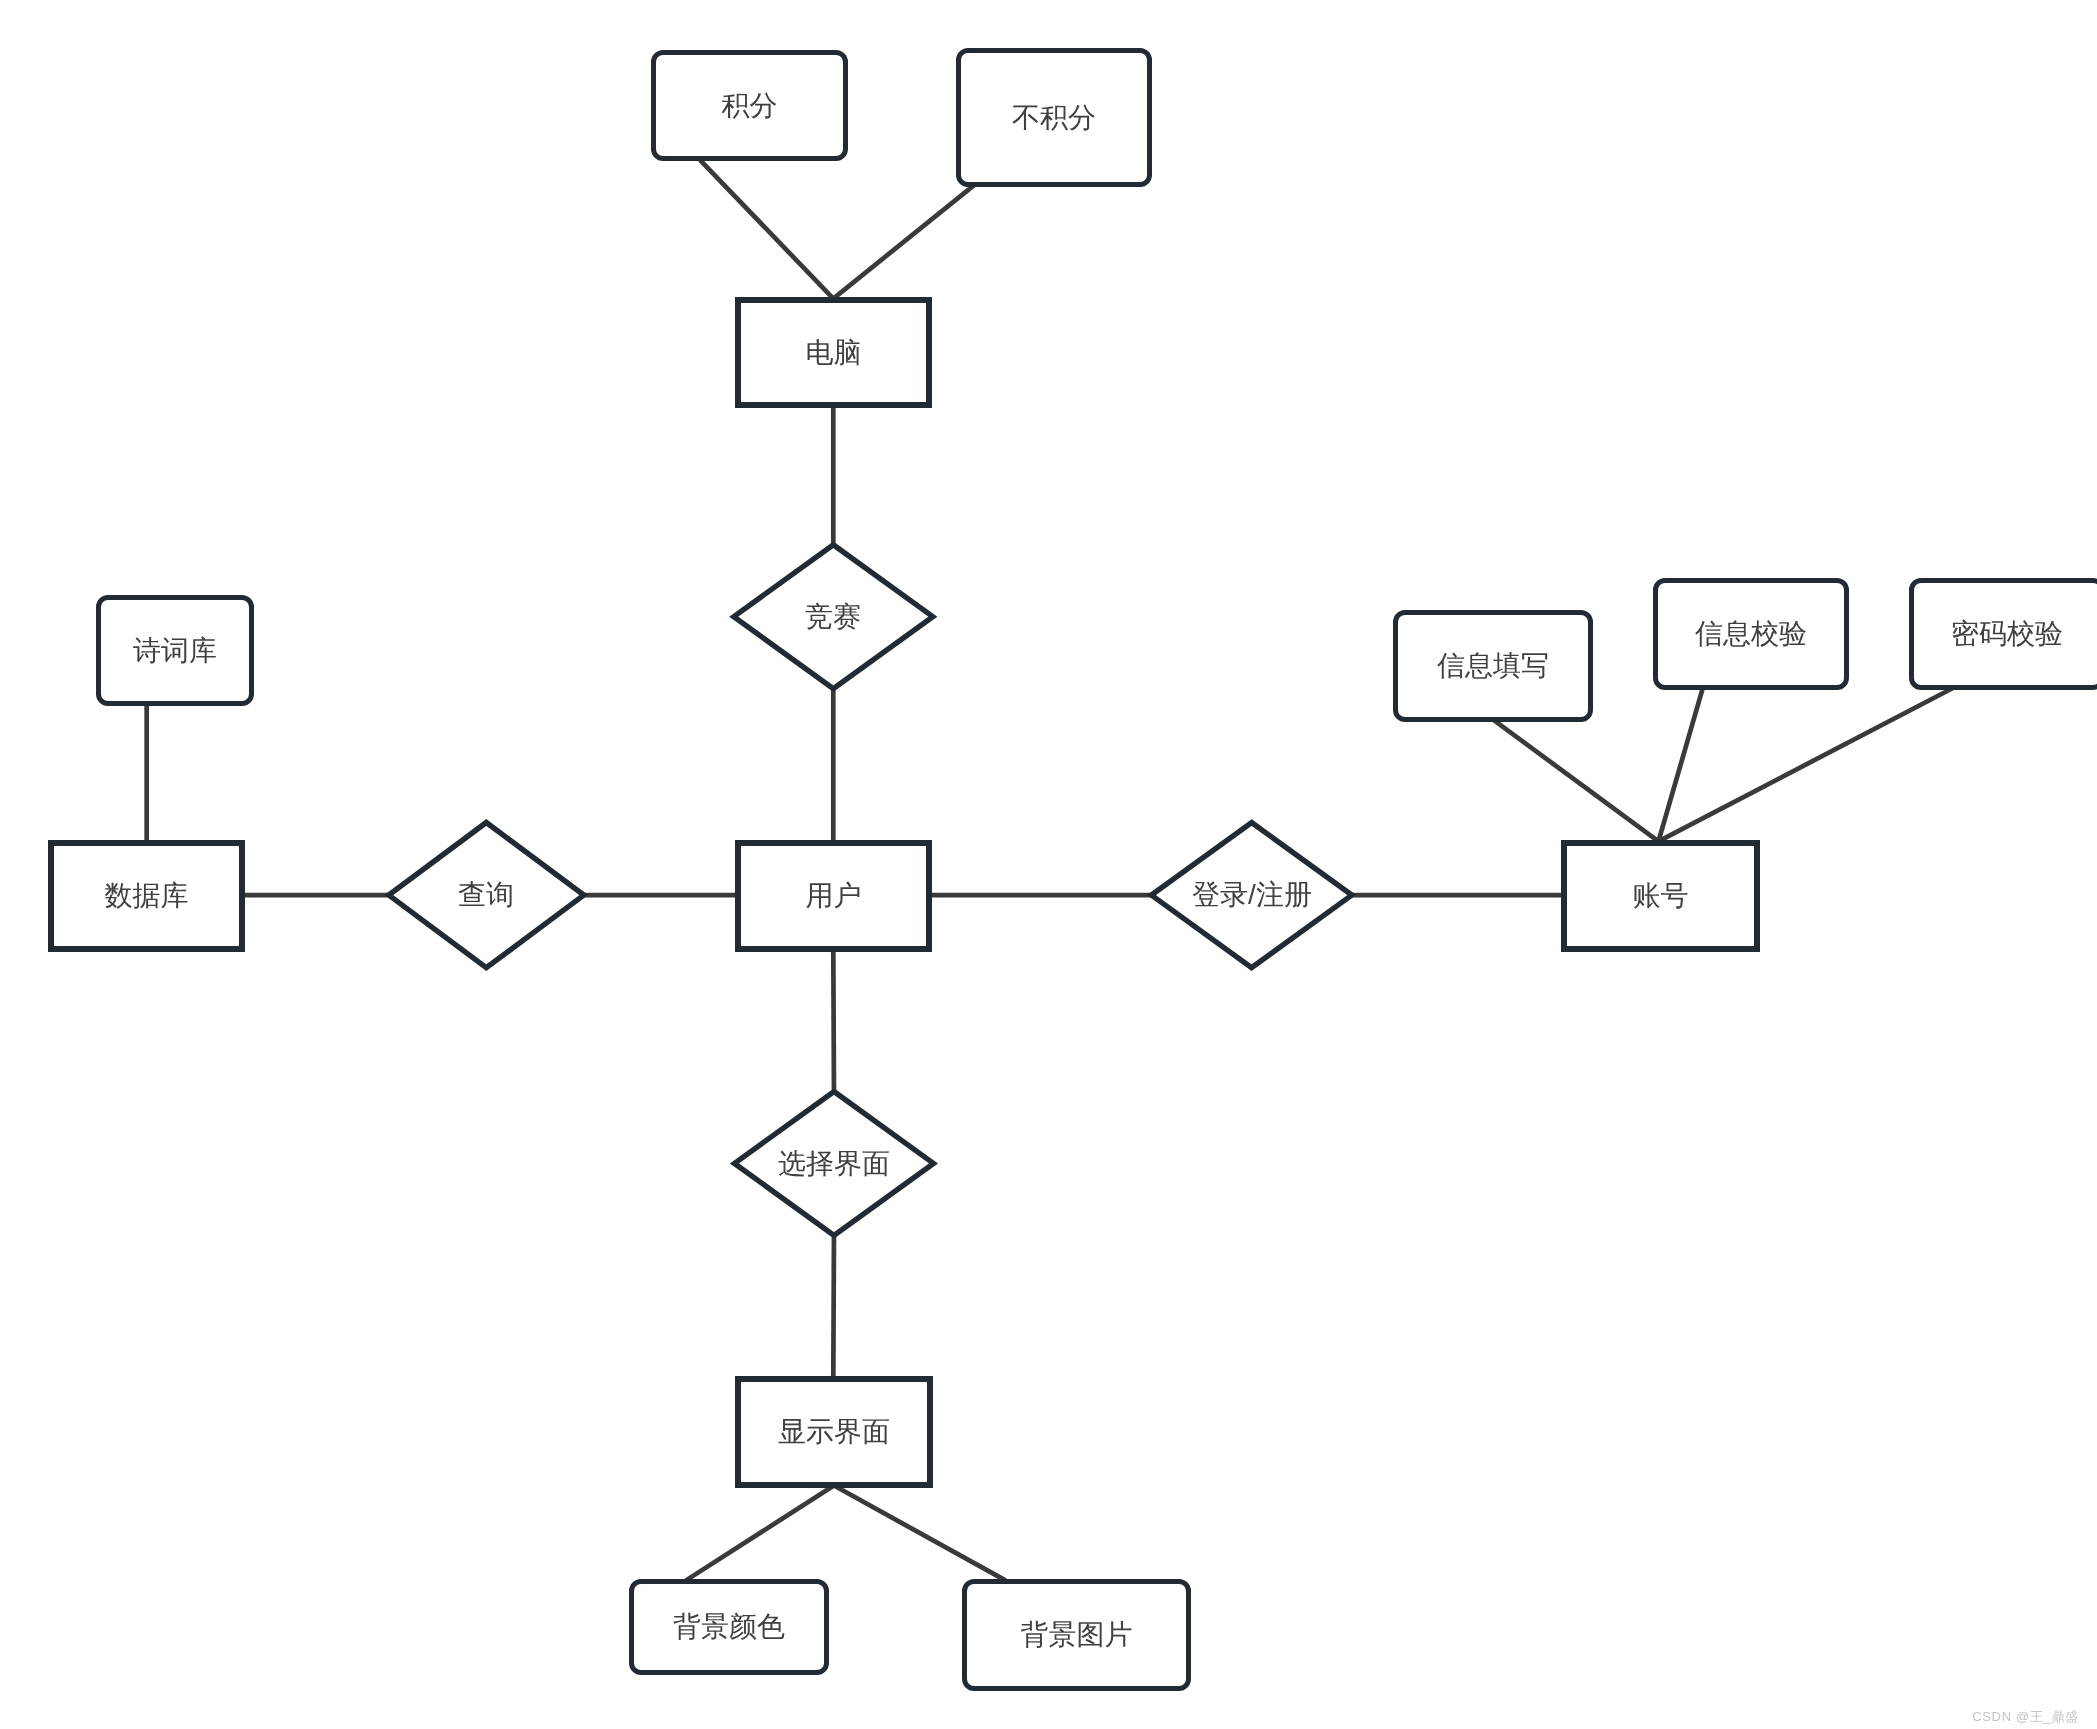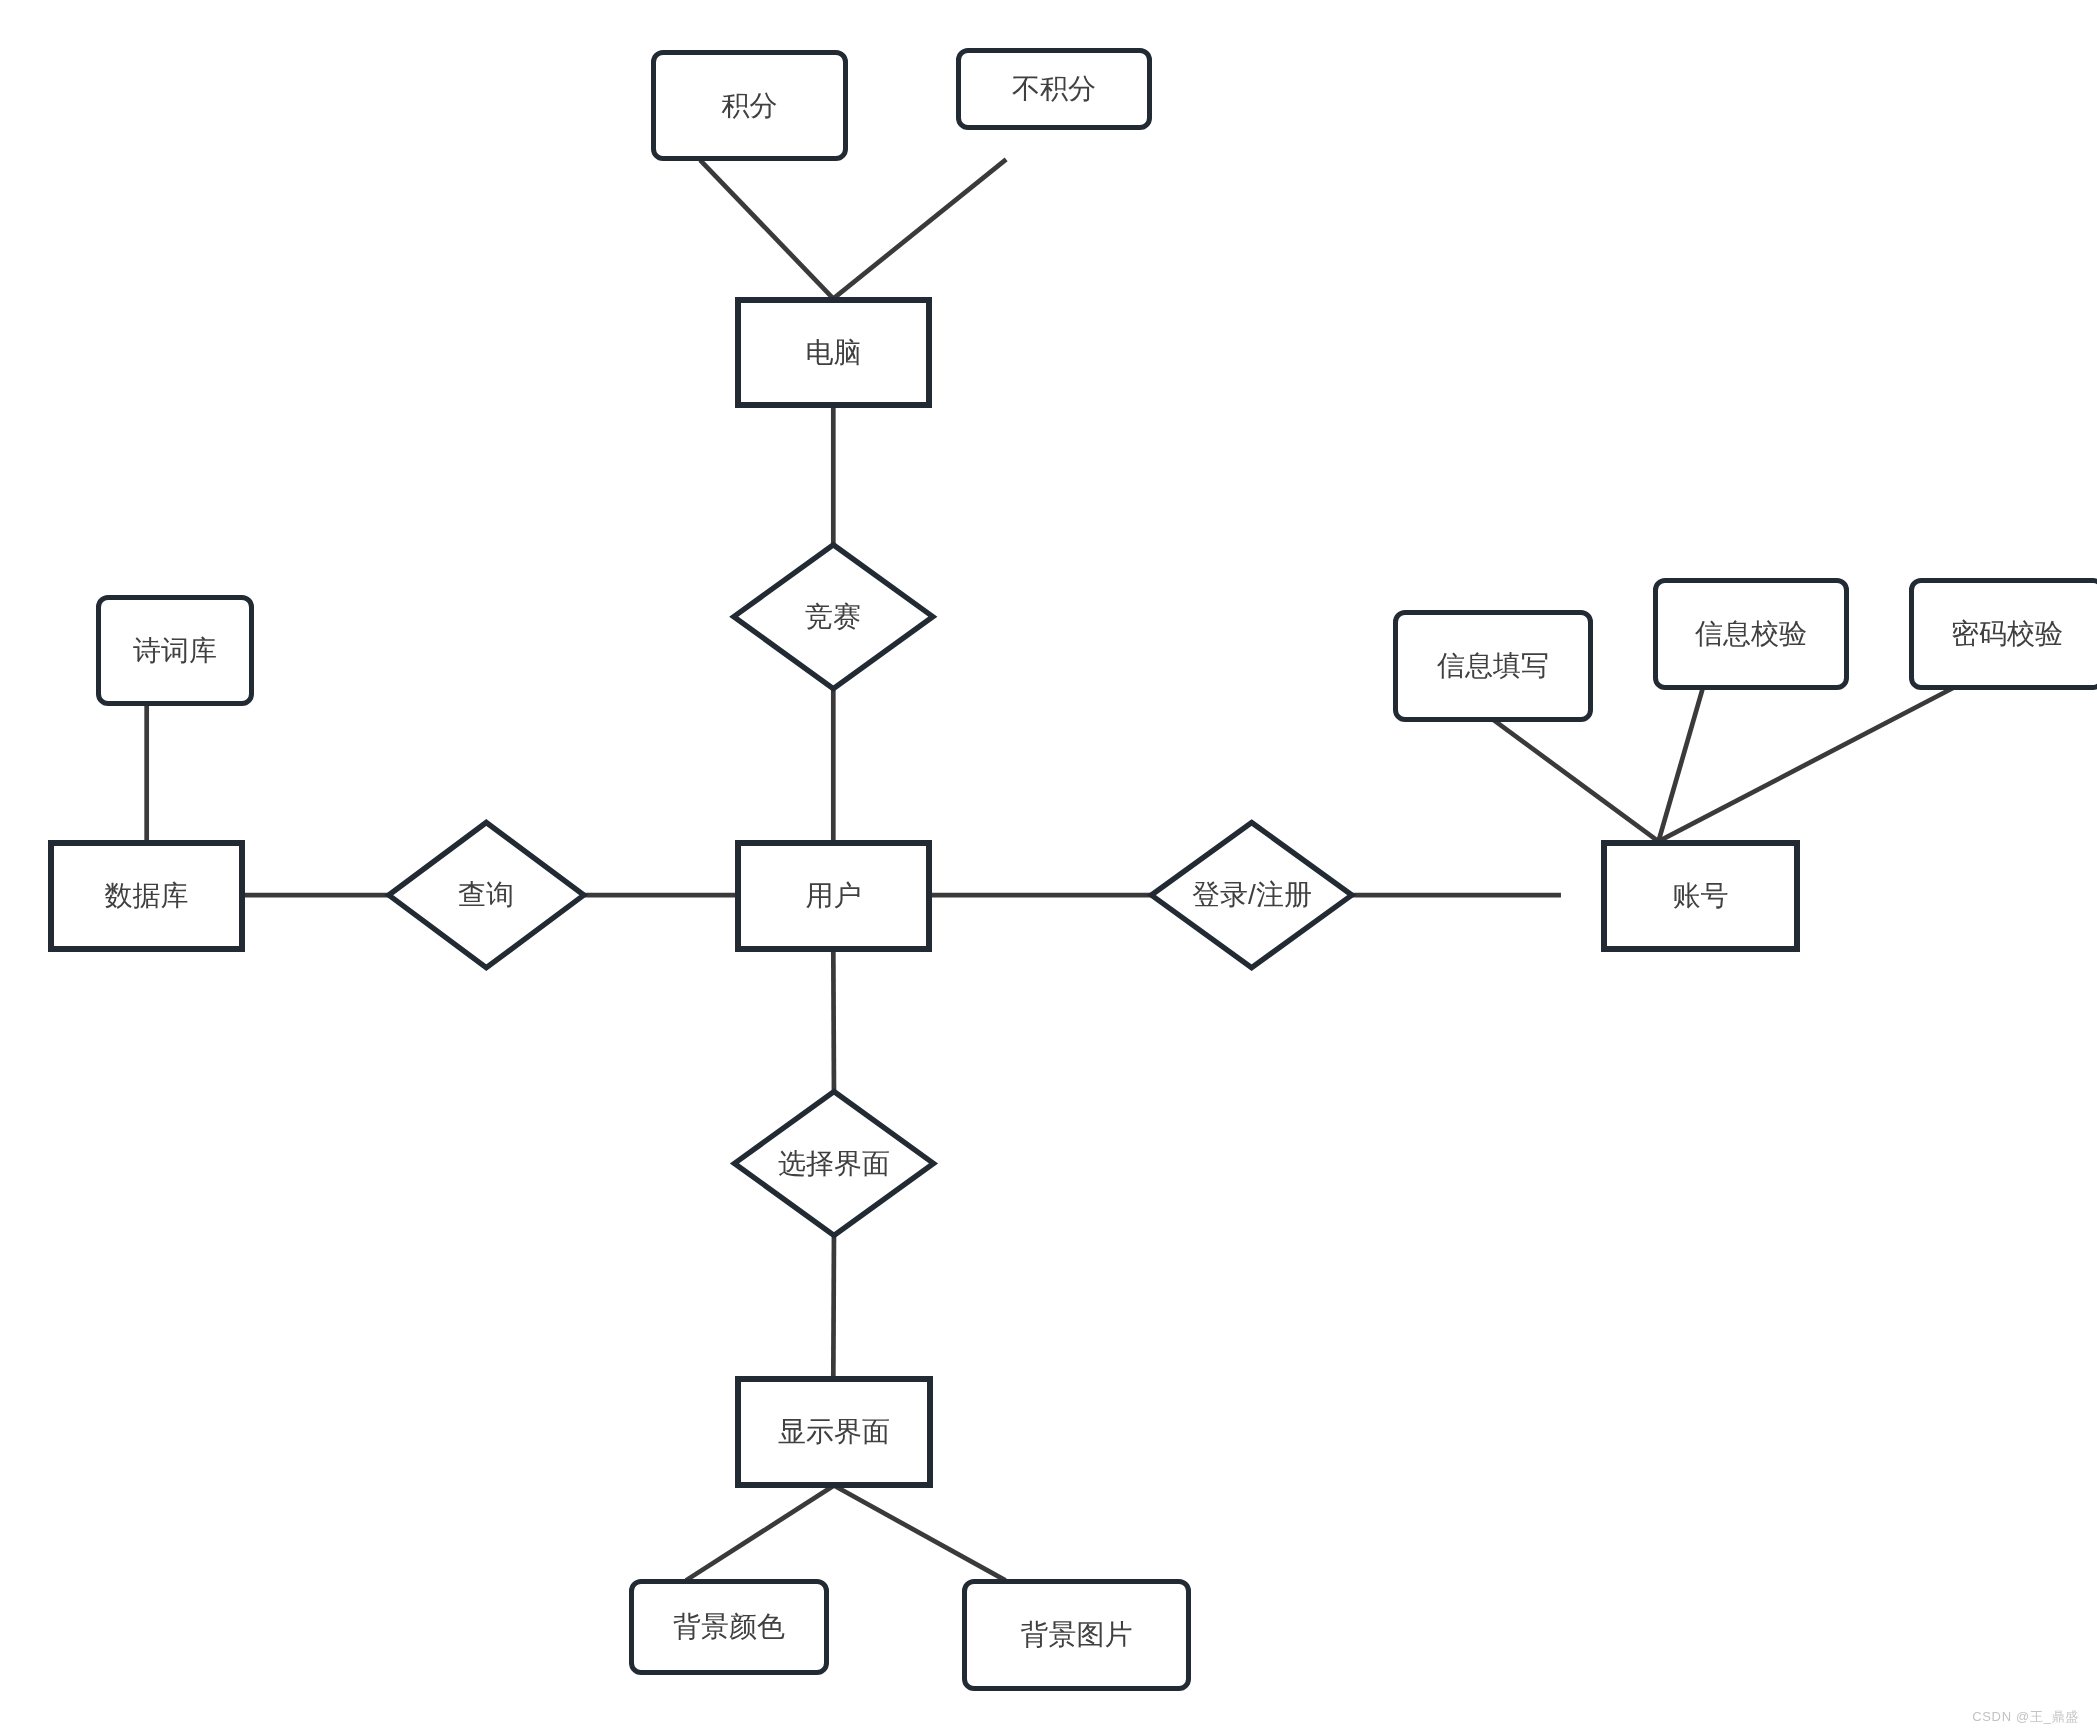--- a/index.html
+++ b/index.html
@@ -71,21 +71,21 @@
     <polygon points="1239,810 1387,917 1239,1024 1091,917"></polygon>
     <polygon points="723,1223 868,1331 723,1439 578,1331"></polygon>
     <polygon points="1861,1223 2010,1331 1861,1439 1712,1331"></polygon>
     <polygon points="1240,1623 1388,1730 1240,1837 1092,1730"></polygon>
   </svg>
 
   <div class="node rounded" style="left:603px;top:50px;width:197px;height:111px;">
     <span>积分</span>
   </div>
 
-  <div class="node rounded" style="left:908px;top:48px;width:196px;height:82px;">
+  <div class="node rounded" style="left:908px;top:48px;width:196px;height:139px;">
     <span>不积分</span>
   </div>
 
   <div class="node rounded" style="left:48px;top:595px;width:158px;height:111px;">
     <span>诗词库</span>
   </div>
 
   <div class="node rounded" style="left:1345px;top:610px;width:200px;height:112px;">
     <span>信息填写</span>
   </div>
@@ -111,21 +111,21 @@
   </div>
 
   <div class="node" style="left:48px;top:840px;width:197px;height:112px;">
     <span>数据库</span>
   </div>
 
   <div class="node" style="left:735px;top:840px;width:197px;height:112px;">
     <span>用户</span>
   </div>
 
-  <div class="node" style="left:1601px;top:840px;width:199px;height:112px;">
+  <div class="node" style="left:1561px;top:840px;width:199px;height:112px;">
     <span>账号</span>
   </div>
 
   <div class="node" style="left:735px;top:1376px;width:198px;height:112px;">
     <span>显示界面</span>
   </div>
 
   <div class="diamond-label" style="left:833px;top:617px;">竞赛</div>
 
   <div class="diamond-label" style="left:486px;top:895px;">查询</div>

